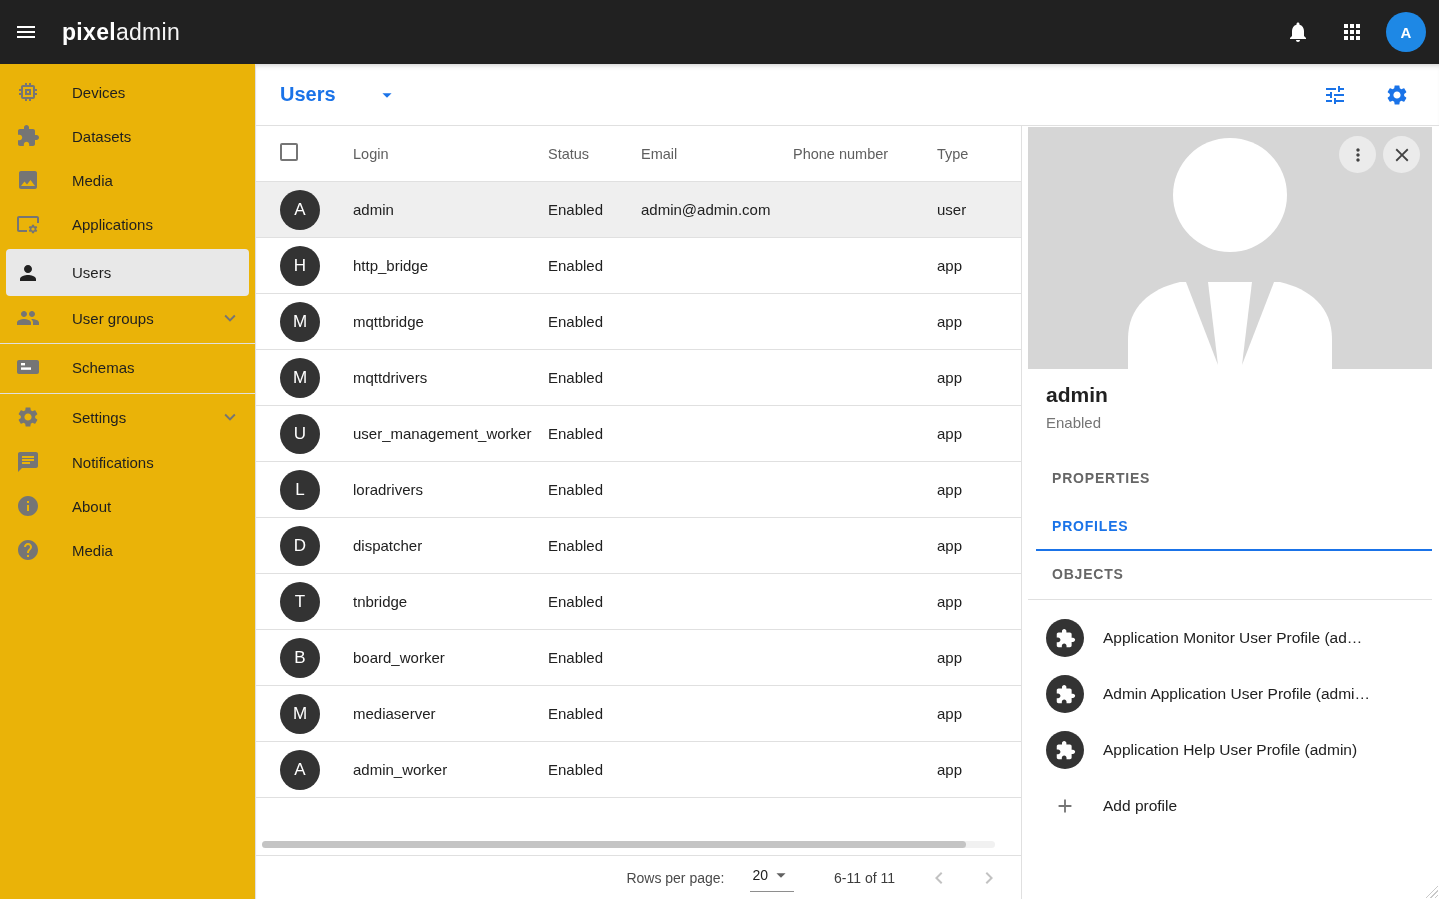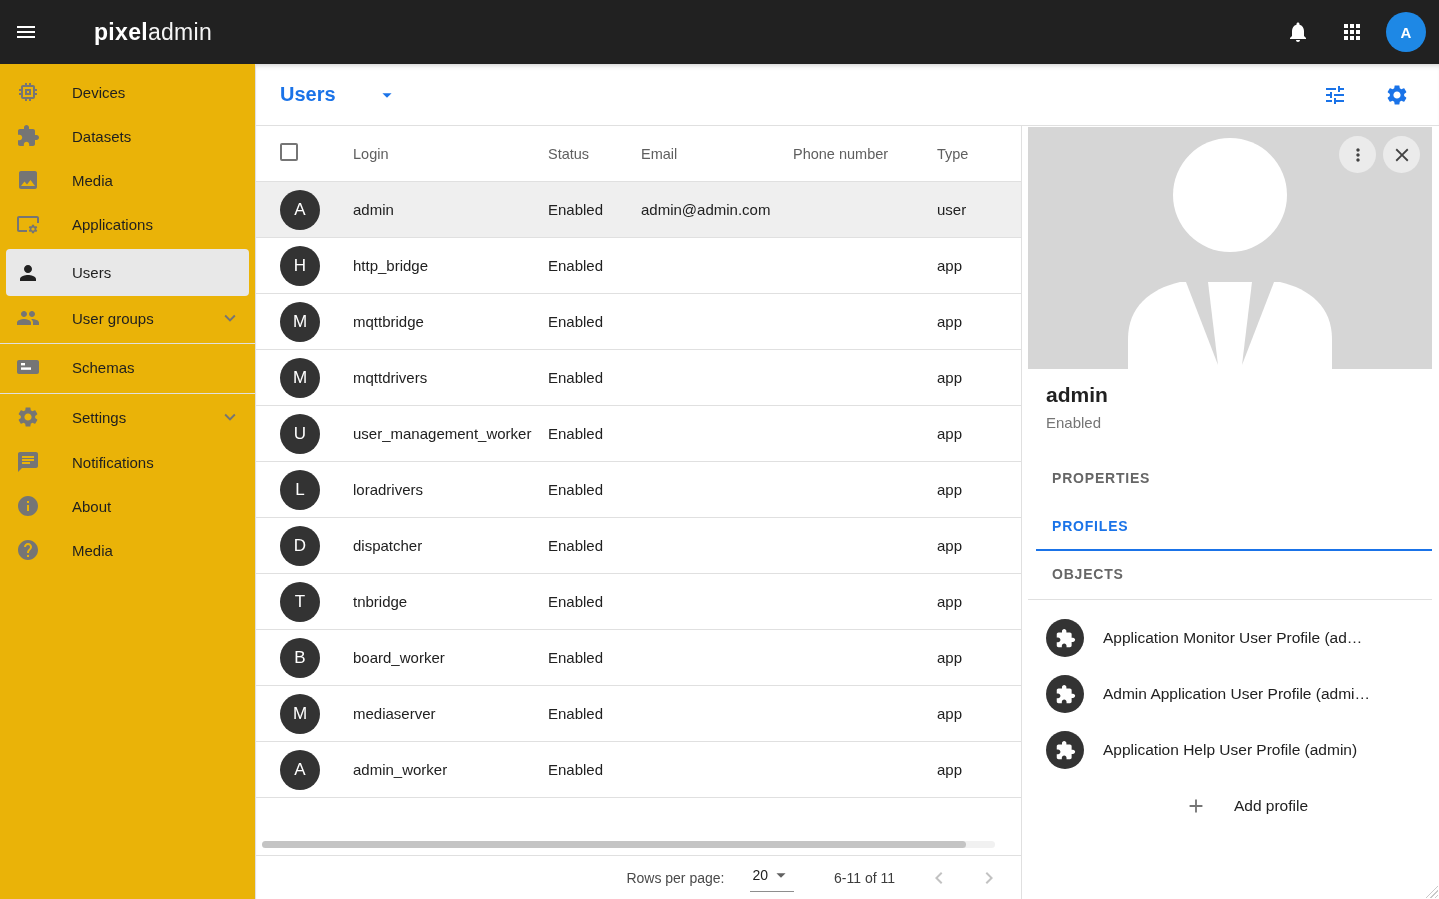--- a/index.html
+++ b/index.html
@@ -7,21 +7,21 @@
     --divider:#e0e0e0; --muted:#757575; --text:#212121;
     --row-selected:#efefef; --panel-image-bg:#d6d6d6; --circle-dark:#333333;
   }
   *{box-sizing:border-box; margin:0; padding:0;}
   html,body{width:1439px; height:899px; overflow:hidden;}
   body{font-family:"Liberation Sans","DejaVu Sans",sans-serif; background:#fff; color:var(--text);}
   svg{display:block; fill:currentColor;}
   button{background:none; border:none; cursor:pointer; font-family:inherit; color:inherit; padding:0;}
 
   
-  .topbar{position:relative; height:64px; background:var(--topbar-bg); display:flex; align-items:center; color:#fff;gap:32px;}
+  .topbar{position:relative; height:64px; background:var(--topbar-bg); display:flex; align-items:center; color:#fff;}
   .hamburger{width:48px; height:48px; margin-left:2px; display:flex; align-items:center; justify-content:center; color:#fff;}
   .brand{margin-left:12px; font-size:23px; letter-spacing:.3px; color:#fff;}
   .brand .b{font-weight:700;} .brand .l{font-weight:400; color:#f5f5f5;}
   .searchbox{position:absolute; left:393px; top:10px; width:690px; height:44px; background:#474747; border-radius:4px; display:flex; align-items:center; padding:0 14px;}
   .searchbox .sicon{color:#cfcfcf; margin-right:10px;}
   .searchbox input{flex:1; background:transparent; border:none; outline:none; color:#eee; font-size:16px;}
   .searchbox input::placeholder{color:#9e9e9e;}
   .topbar-right{position:absolute; right:13px; top:0; height:64px; display:flex; align-items:center; gap:14px;}
   .icon-btn{width:40px; height:40px; display:flex; align-items:center; justify-content:center; color:#fff; border-radius:50%;}
   .avatar-top{width:40px; height:40px; border-radius:50%; background:var(--avatar-blue); color:#fff; font-size:15px; font-weight:600; display:flex; align-items:center; justify-content:center;}
@@ -76,21 +76,21 @@
   .panel-body{padding:14px 0 0 0;}
   .panel-title{font-size:21px; font-weight:600; padding-left:24px;}
   .panel-status{font-size:15px; color:var(--muted); padding-left:24px; margin-top:7px;}
   .tabs{display:flex; margin-top:24px; padding-left:8px; border-bottom:1px solid var(--divider); margin-right:7px; margin-left:6px;flex-direction:column;}
   .tab{font-size:14px; font-weight:700; letter-spacing:.8px; color:#666; padding:15px 16px; border-bottom:2px solid transparent; text-transform:uppercase;}
   .tab.active{color:var(--accent); border-bottom-color:var(--accent);}
   .profiles{padding-top:10px;}
   .profile-row{height:56px; display:flex; align-items:center; padding-left:24px; cursor:pointer;}
   .profile-icon{width:38px; height:38px; border-radius:50%; background:var(--circle-dark); color:#fff; display:flex; align-items:center; justify-content:center; flex:none;}
   .profile-label{margin-left:19px; font-size:15.5px; white-space:nowrap; overflow:hidden; text-overflow:ellipsis; padding-right:12px;}
-  .add-row{height:56px; display:flex; align-items:center; padding-left:24px; cursor:pointer;justify-content:center;}
+  .add-row{height:56px; display:flex; align-items:center; padding-left:24px; cursor:pointer;}
   .add-icon{width:38px; display:flex; justify-content:center; color:#757575; flex:none;}
   .add-label{margin-left:19px; font-size:15.5px;}
 
   .resize-grip{position:fixed; right:1px; bottom:1px; width:14px; height:14px;
     background:repeating-linear-gradient(135deg, transparent 0 2px, #c9c9c9 2px 3px);
     clip-path:polygon(100% 0, 100% 100%, 0 100%); cursor:nwse-resize;}
 </style>
 </head>
 <body>
 

